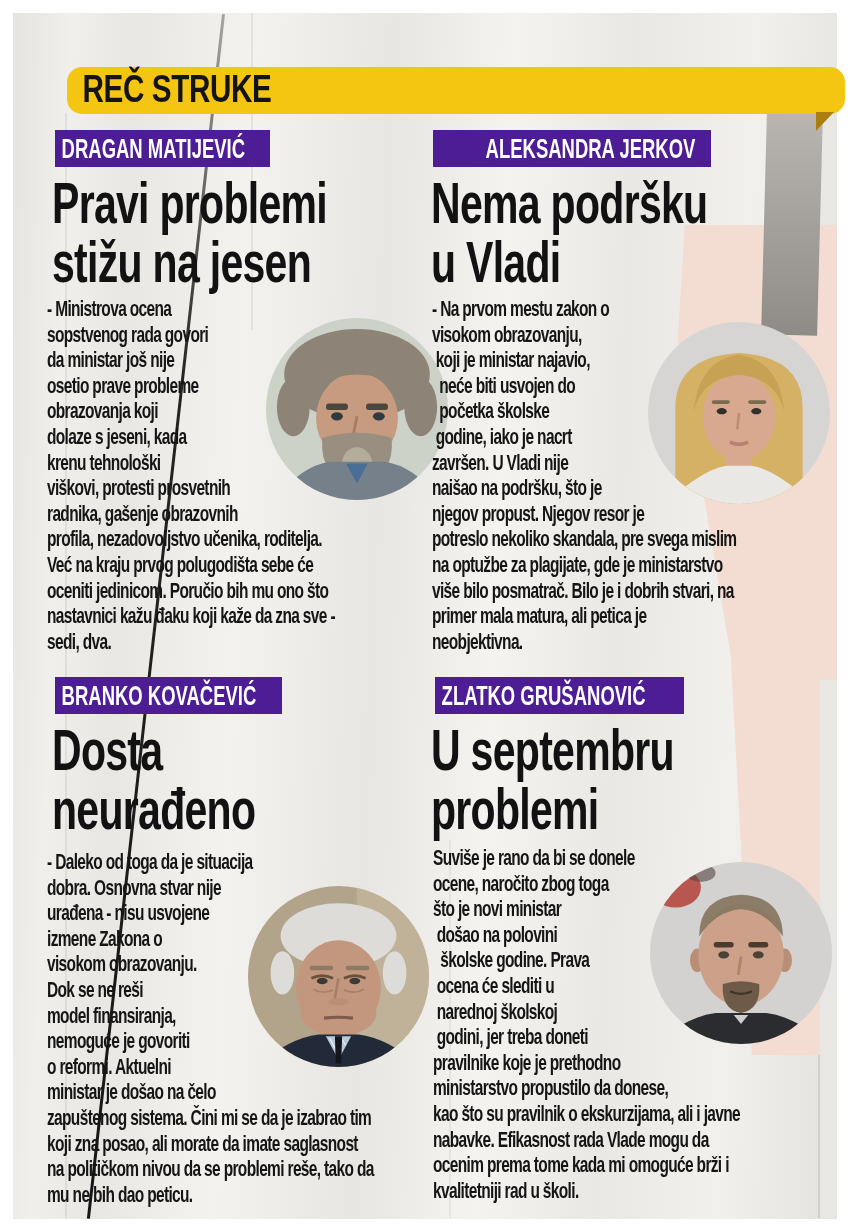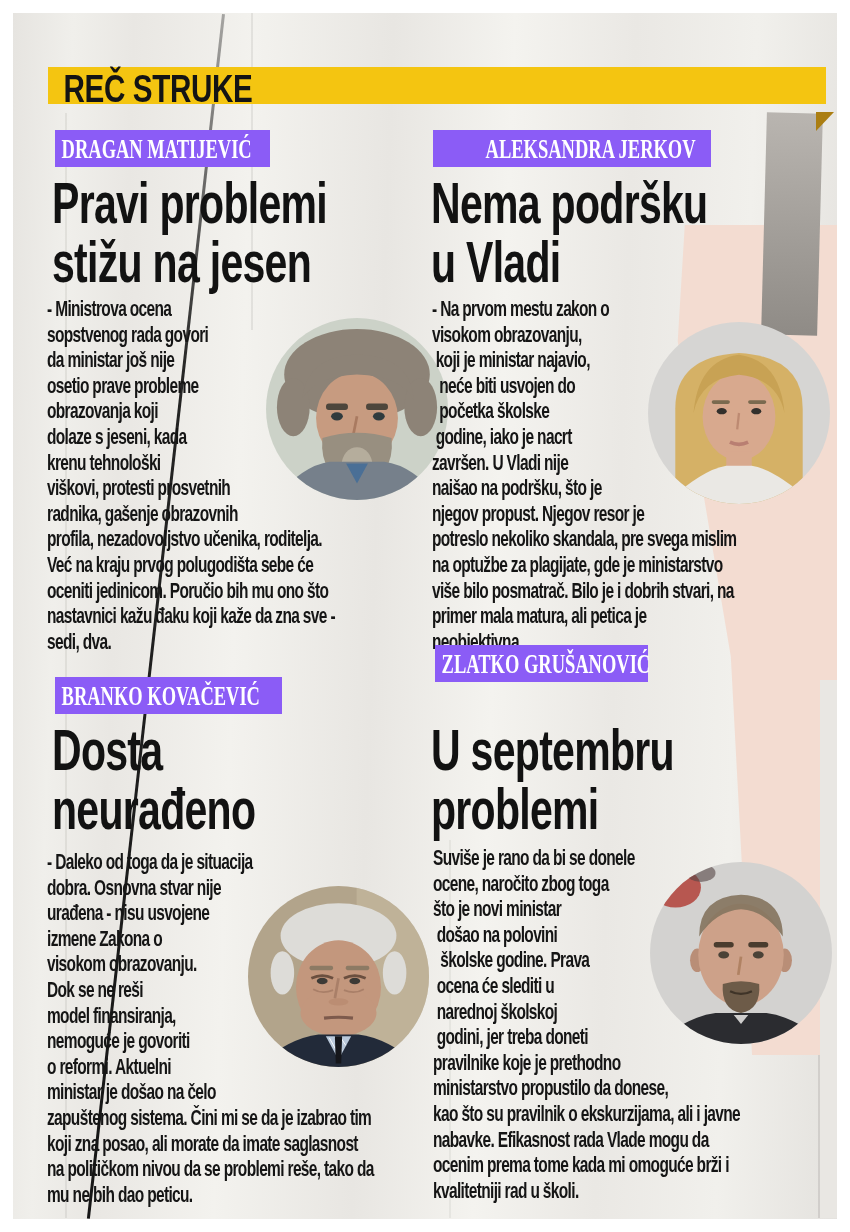--- a/index.html
+++ b/index.html
@@ -12,28 +12,28 @@
   .streak{position:absolute;background:rgba(60,58,54,.18);}
   .seam{position:absolute;left:222px;top:14px;width:3px;height:1212px;
      background:linear-gradient(rgba(25,25,25,.35),rgba(15,15,15,.9) 30%,rgba(10,10,10,.95));
      transform:rotate(6.4deg);transform-origin:top left;}
   .pink-panel{position:absolute;left:660px;top:225px;width:177px;height:830px;background:#f3dcd1;
      clip-path:polygon(14% 0,100% 0,100% 100%,52% 100%,40% 52%,10% 14%);}
   .gray-strip{position:absolute;left:764px;top:113px;width:56px;height:222px;
      background:linear-gradient(180deg,#b9b5b0,#8f8b86);transform:rotate(1.5deg);}
   .right-strip{position:absolute;left:820px;top:680px;width:17px;height:538px;background:#e9e7e3;}
   
-  .ribbon{position:absolute;left:48px;top:67px;width:778px;height:37px;background:#f4c511;}
+  .ribbon{position:absolute;left:67px;top:67px;width:778px;height:47px;background:#f4c511;border-radius:15px;}
   .ribbon-title{display:inline-block;padding-left:20px;font-size:38px;font-weight:bold;
      color:#141414;line-height:45px;letter-spacing:-.5px;white-space:pre;
      transform:scaleX(.78);transform-origin:0 0;}
   .fold{position:absolute;left:816px;top:112px;width:0;height:0;
      border-top:19px solid #ab7e12;border-right:18px solid transparent;}
   
-  .banner{position:absolute;height:37px;background:#8b5cf6;font-family:Liberation Serif, serif;}
+  .banner{position:absolute;height:37px;background:#4c1d95;}
   .banner span{display:inline-block;padding-left:10px;color:#ffffff;font-weight:bold;
      font-size:28px;line-height:37px;white-space:pre;transform:scaleX(.66);transform-origin:0 0;}
   
   .headline{position:absolute;width:430px;color:#121212;font-weight:bold;
      font-size:57px;line-height:59px;letter-spacing:-1px;white-space:pre;
      transform:scaleX(.72);transform-origin:0 0;z-index:3;}
   
   .bodytext{position:absolute;width:560px;color:#151515;font-weight:bold;
      font-size:21.5px;line-height:25.6px;letter-spacing:-.9px;white-space:pre;
      transform:scaleX(.72);transform-origin:0 0;z-index:3;}
@@ -174,21 +174,21 @@
 Dok se ne reši
 model finansiranja,
 nemoguće je govoriti
 o reformi. Aktuelni
 ministar je došao na čelo
 zapuštenog sistema. Čini mi se da je izabrao tim
 koji zna posao, ali morate da imate saglasnost
 na političkom nivou da se problemi reše, tako da
 mu ne bih dao peticu.</div>
 
-  <div class="banner" style="left:435px;top:645px;width:213px;z-index:3;">
+  <div class="banner" style="left:435px;top:677px;width:249px;z-index:3;">
     <span>ZLATKO GRUŠANOVIĆ</span>
   </div>
   <div class="headline" style="left:431px;top:721px;">U septembru
 problemi</div>
   <div class="portrait" style="left:650px;top:862px;width:182px;height:182px;">
     <svg viewBox="0 0 200 200">
       <rect width="200" height="200" fill="#d3d2d0"></rect>
       <ellipse cx="28" cy="28" rx="28" ry="22" opacity=".85" fill="#b2423a"></ellipse>
       <ellipse cx="56" cy="12" rx="16" ry="10" fill="#544" opacity=".6"></ellipse>
       <ellipse cx="52" cy="108" rx="8" ry="13" fill="#b98e77"></ellipse>

